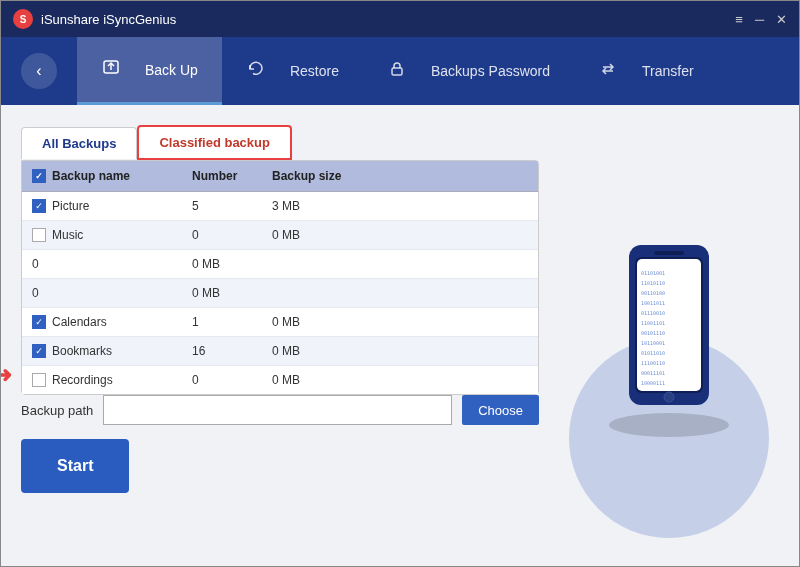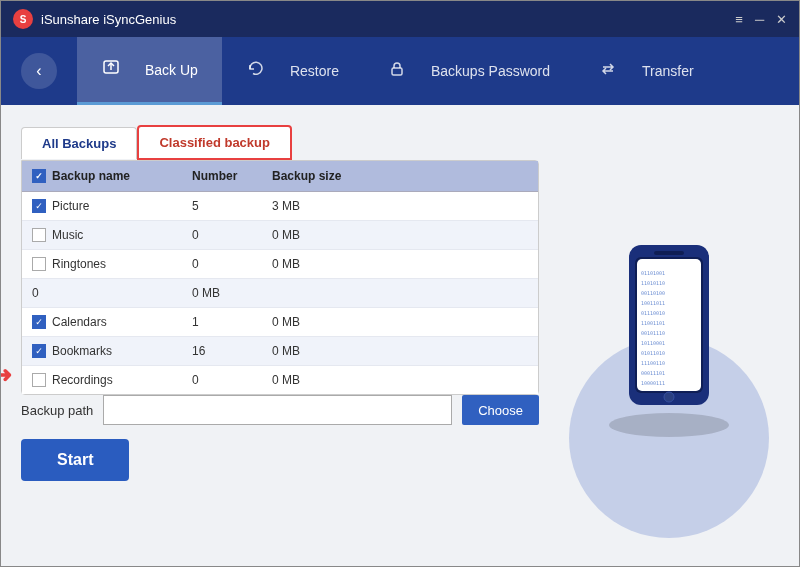--- a/index.html
+++ b/index.html
@@ -255,21 +255,21 @@
       cursor: pointer;
       border-radius: 2px;
       white-space: nowrap;
     }
 
     .start-btn {
       margin-top: 14px;
       background: #2a5cbf;
       color: white;
       border: none;
-      padding: 12px 36px;
+      padding: 18px 36px;
       font-size: 16px;
       font-weight: 600;
       cursor: pointer;
       border-radius: 4px;
       align-self: flex-start;
     }
 
     
     .right-panel {
       width: 220px;
@@ -407,24 +407,20 @@
         <div class="table-row">
           <div class="table-cell">
             <span class="cb"></span>
             <span>Music</span>
           </div>
           <div class="table-cell">0</div>
           <div class="table-cell">0 MB</div>
         </div>
 
         <div class="table-row">
-          <div class="table-cell">
-            <span class="cb"></span>
-            <span>Ringtones</span>
-          </div>
           <div class="table-cell">0</div>
           <div class="table-cell">0 MB</div>
         </div>
 
         <div class="table-row">
           <div class="table-cell">0</div>
           <div class="table-cell">0 MB</div>
         </div>
 
         <div class="table-row">

